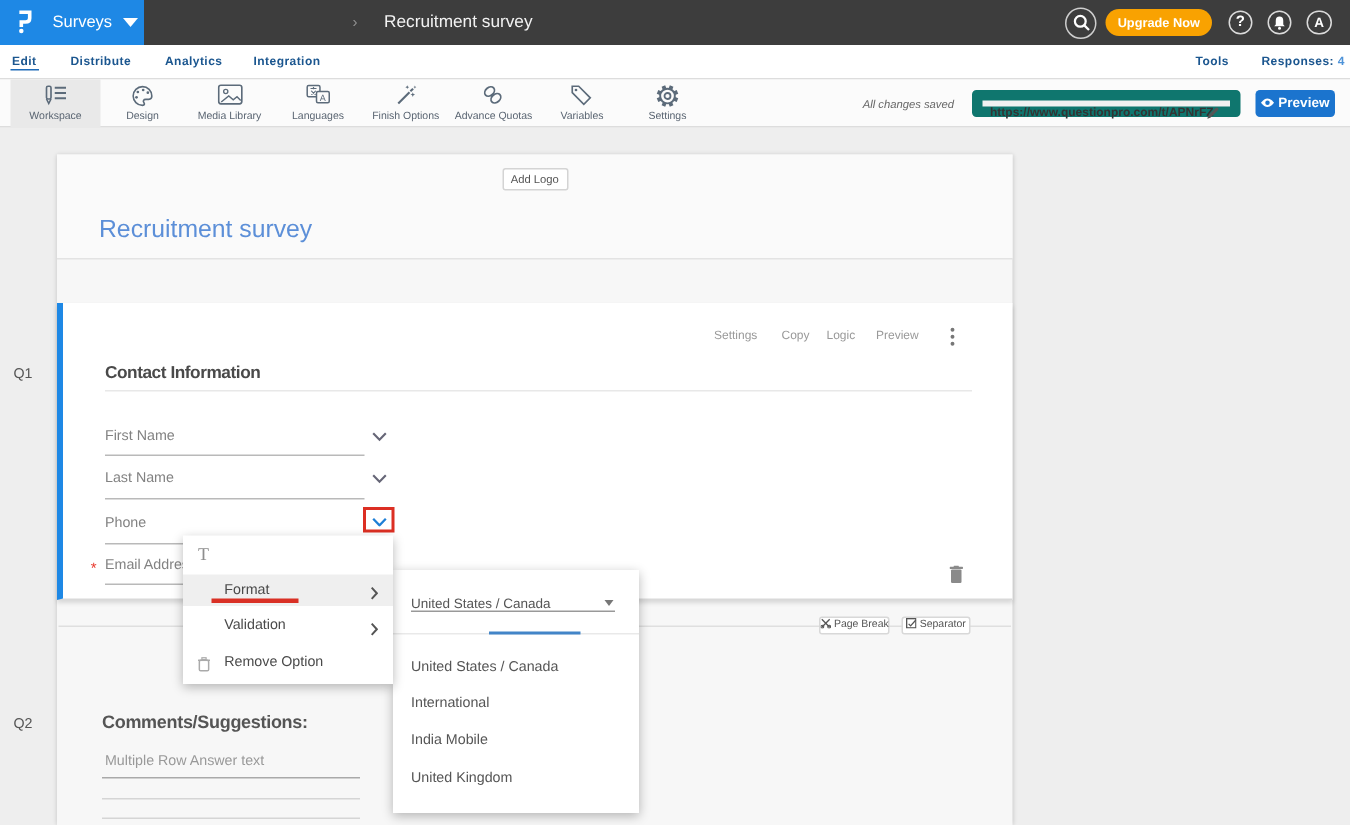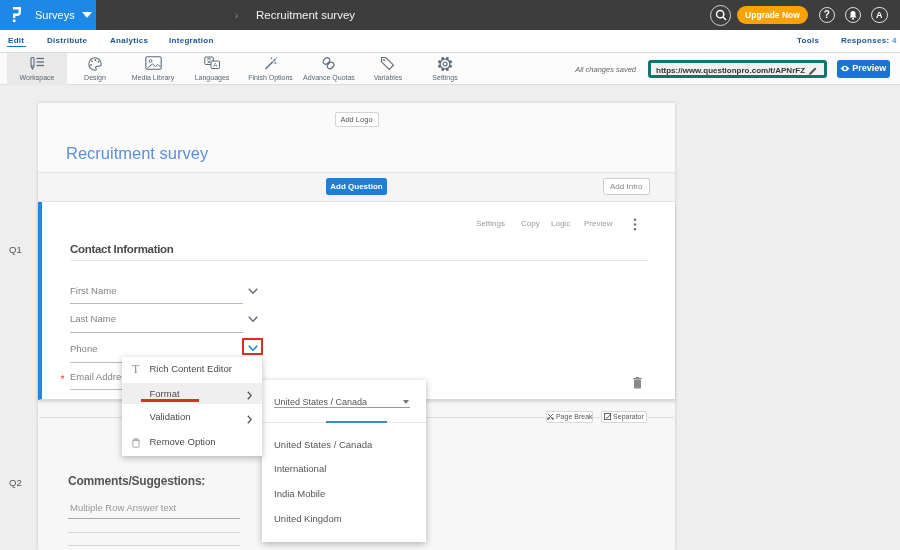--- a/index.html
+++ b/index.html
@@ -22,21 +22,21 @@
 .tab { position:absolute; top:0; height:22px; line-height:22px; color:#1B568F; font-size:8px; font-weight:bold; letter-spacing:0.3px; }
 #edit-ul { position:absolute; left:7px; top:15.5px; width:19px; height:1.5px; background:#1E6BB8; }
 
 
 #toolbar { position:absolute; left:0; top:53px; width:900px; height:32px; background:#FBFBFB; border-bottom:1px solid #DDDDDD; }
 .titem { position:absolute; top:0; height:32px; text-align:center; }
 .titem .lbl { position:absolute; width:100%; top:21px; font-size:7px; color:#5A6572; }
 .titem svg { position:absolute; top:3px; left:50%; margin-left:-8px; }
 #t-ws { left:7px; width:60px; background:#E9E9E9; }
 #allsaved { position:absolute; left:536px; width:100px; top:0; height:32px; line-height:34px; font-style:italic; font-size:7.5px; color:#666; text-align:right; }
-#urlbox { position:absolute; left:648px; top:7px; width:179px; height:17.5px; background:#F1F1F1; border:3px solid #0f766e; border-radius:3px; }
+#urlbox { position:absolute; left:648px; top:7px; width:179px; height:17.5px; background:#F1F1F1; border:7px solid #0f766e; border-radius:3px; }
 #urlbox .u { position:absolute; left:5px; top:0; height:15.5px; line-height:16.5px; font-size:8px; font-weight:bold; color:#333; white-space:nowrap; }
 #previewbtn { position:absolute; left:836.5px; top:7px; width:53.5px; height:17.5px; background:#1B74CE; border-radius:3px; color:#fff; font-size:9px; font-weight:bold; text-align:center; line-height:17.5px; white-space:nowrap; }
 
 
 #card { position:absolute; left:38px; top:103px; width:637px; height:447px; background:#F7F7F7; box-shadow:0 0 3px rgba(0,0,0,0.18); }
 #addlogo { position:absolute; left:296.5px; top:8.5px; width:44px; height:15.5px; background:#fff; border:1px solid #D4D4D4; border-radius:2px; font-size:7.5px; color:#555; text-align:center; line-height:14px; white-space:nowrap; }
 #title { position:absolute; left:28px; top:41px; font-size:16.5px; color:#5C8FD8; }
 #hr1 { position:absolute; left:0; top:69px; width:637px; height:1px; background:#E3E3E3; }
 #band { position:absolute; left:0; top:70px; width:637px; height:29px; background:#F5F5F5; border-bottom:1px solid #E4E4E4; }
 #addq { position:absolute; left:288px; top:5px; width:61px; height:17px; background:#1E7FD6; border-radius:2.5px; color:#fff; font-size:8px; font-weight:bold; text-align:center; line-height:17px; white-space:nowrap; }
@@ -218,24 +218,20 @@
         <circle cx="5.5" cy="4" r="1.7" fill="#1B74CE"></circle>
       </svg>Preview
   </div>
 </div>
 
 <div id="card">
   <div style="position:absolute;left:0;top:0;width:637px;height:69px;background:#FAFAFA"></div>
   <div id="addlogo">Add Logo</div>
   <div id="title">Recruitment survey</div>
   <div id="hr1"></div>
-  <div id="band">
-    <div id="addq">Add Question</div>
-    <div id="addintro">Add Intro</div>
-  </div>
 
   <div id="q1">
     <span class="qlink" style="left:434px">Settings</span>
     <span class="qlink" style="left:479px">Copy</span>
     <span class="qlink" style="left:509px">Logic</span>
     <span class="qlink" style="left:542px">Preview</span>
     <svg width="4" height="13" viewBox="0 0 4 13" style="position:absolute;left:591px;top:16px">
         <circle cx="2" cy="1.8" r="1.3" fill="#777"></circle>
         <circle cx="2" cy="6.5" r="1.3" fill="#777"></circle>
         <circle cx="2" cy="11.2" r="1.3" fill="#777"></circle>
@@ -300,21 +296,20 @@
 </div>
 
 <div id="q1label">Q1</div>
 <div id="q2label">Q2</div>
 
 <div id="menu">
   <div class="mitem" style="top:0">
     <svg width="12" height="12" viewBox="0 0 12 12" style="position:absolute;left:9px;top:6px">
         <text x="1" y="10" font-family="Liberation Serif" font-size="12" fill="#8E8E8E">T</text>
       </svg>
-    <span class="txt">Rich Content Editor</span>
   </div>
   <div id="fmtrow"></div>
   <div class="mitem" style="top:26px;height:21px">
     <span class="txt" style="height:21px;line-height:21px">Format</span>
     <svg class="march" style="top:8px" width="5" height="9" viewBox="0 0 5 9">
         <polyline points="0.8,0.8 4.2,4.5 0.8,8.2" fill="none" stroke="#555" stroke-width="1.3"></polyline>
       </svg>
   </div>
   <div id="redul"></div>
   <div class="mitem" style="top:73px">

